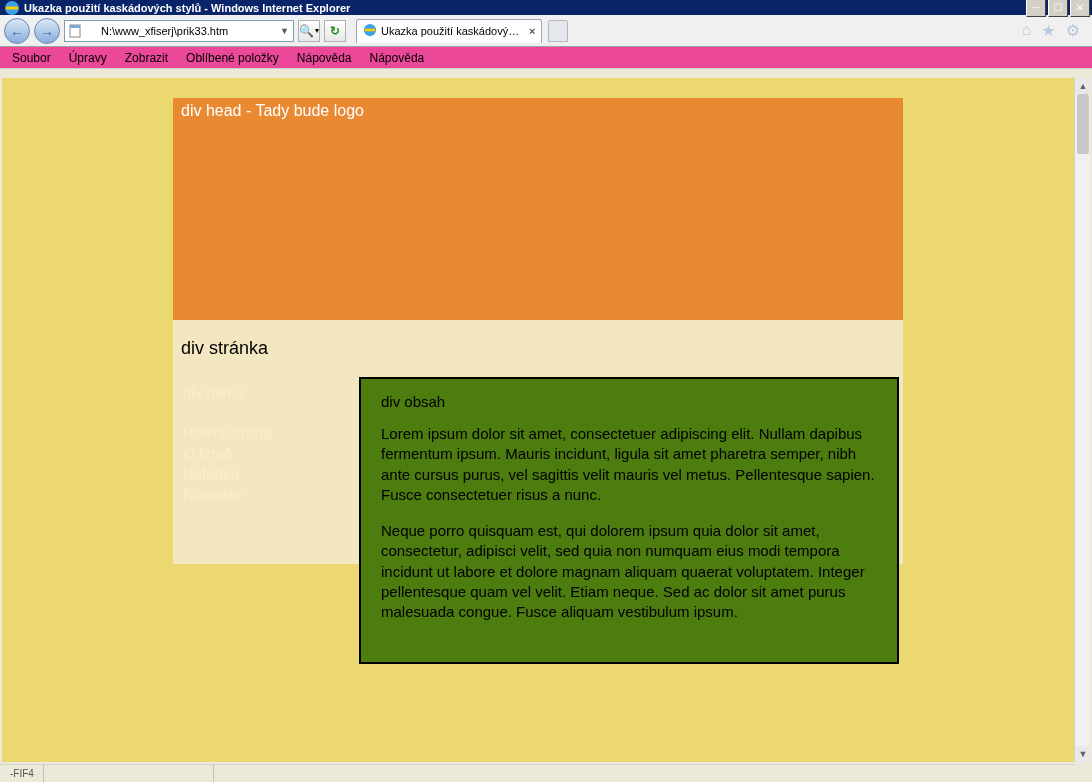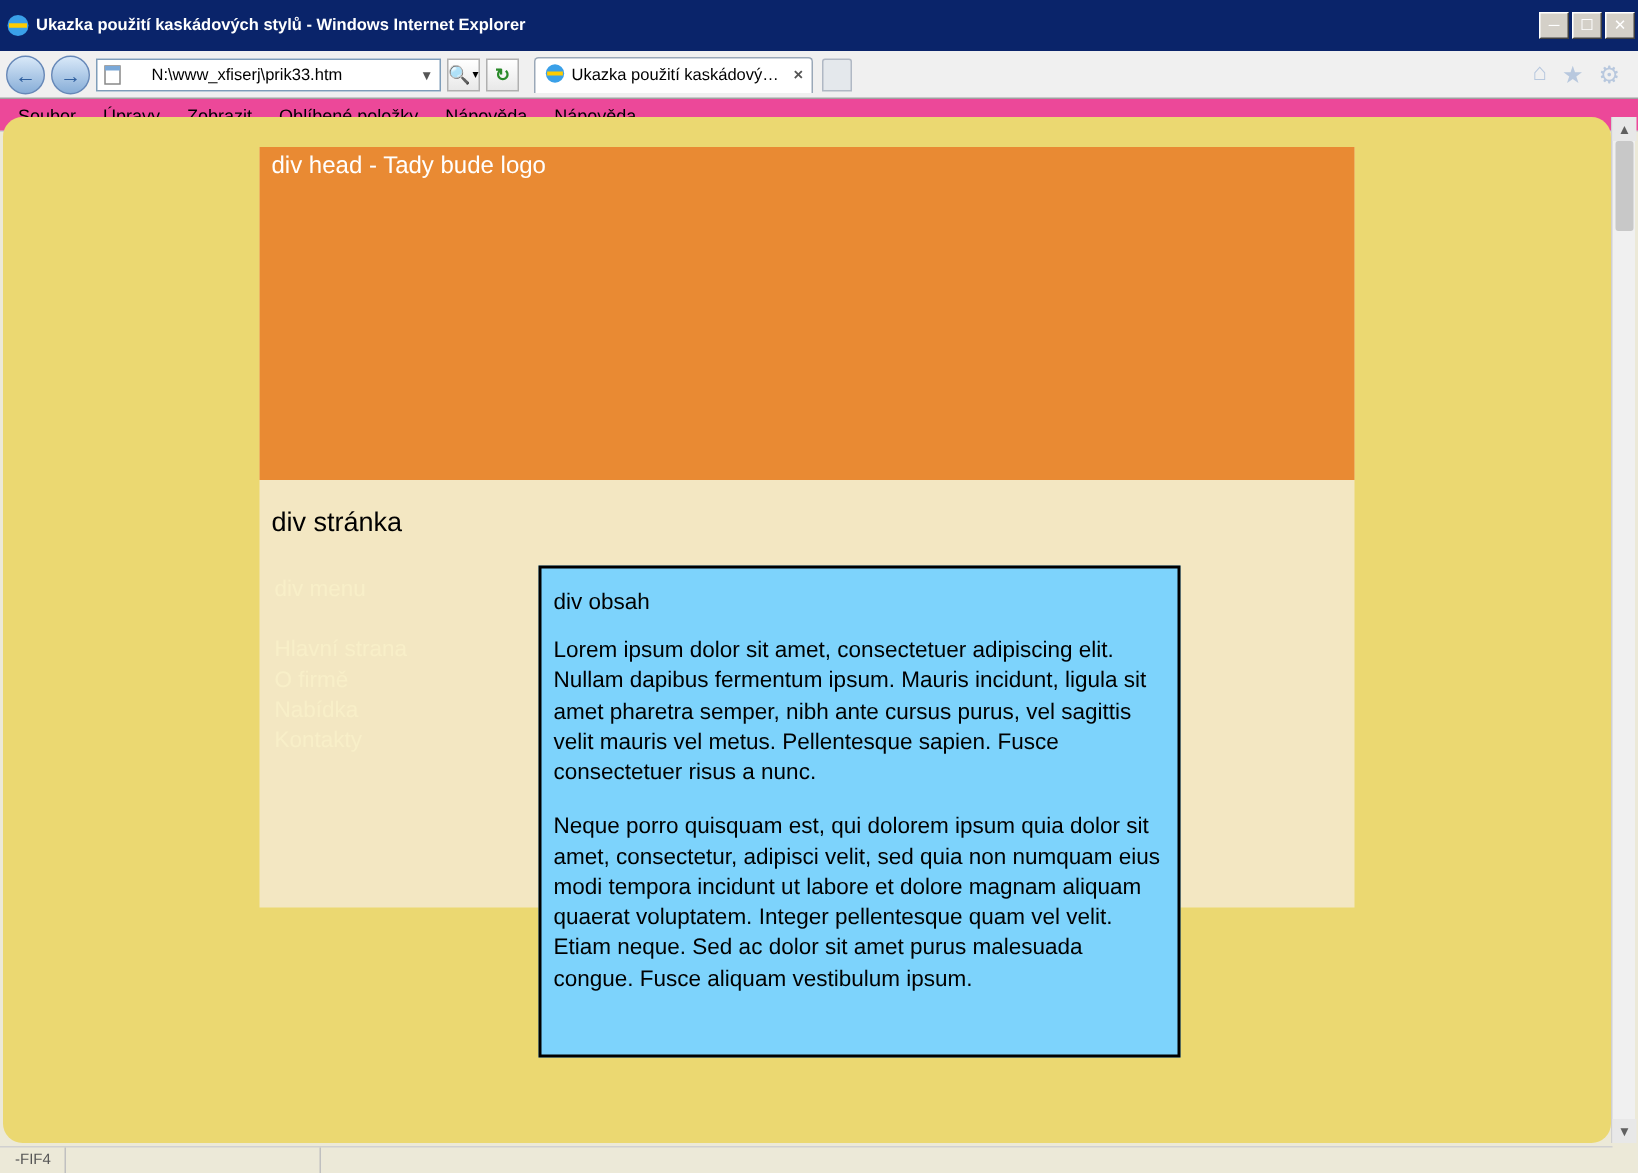--- a/index.html
+++ b/index.html
@@ -10,21 +10,21 @@
       width: 1092px;
       height: 782px;
       overflow: hidden;
       position: relative;
     }
 
     
     .titlebar {
       background: linear-gradient(to bottom, #0a246a, #0a246a);
       color: white;
-      height: 34px;
+      height: 15px;
       display: flex;
       align-items: center;
       justify-content: space-between;
       padding: 0 2px;
     }
     .titlebar-left { display: flex; align-items: center; gap: 4px; padding-left: 2px; }
     .ie-icon-small {
       width: 16px; height: 16px;
       display: inline-flex; align-items: center; justify-content: center;
     }
@@ -143,21 +143,20 @@
 
     
     .viewport {
       position: absolute;
       top: 78px;
       left: 2px;
       right: 18px;
       bottom: 20px;
       background: #ebd871;
       overflow: hidden;
-      border-radius: 13px;
     }
     .scrollbar-v {
       position: absolute;
       top: 78px;
       right: 2px;
       bottom: 20px;
       width: 16px;
       background: #f0f0f0;
       border-left: 1px solid #d0d0d0;
     }
@@ -215,23 +214,23 @@
       line-height: 1.35;
     }
     .div-menu .menu-label { margin-bottom: 20px; }
     .div-menu a {
       display: block;
       color: #f8efc8;
       text-decoration: none;
     }
     .div-obsah {
       border: 2px solid #000;
-      background: #7dd3fc;
-      padding: 14px 8px 24px;
-      width: 428px;
+      background: #4d7c0f;
+      padding: 14px 20px 24px;
+      width: 540px;
       position: relative;
       margin-left: -4px;
       margin-bottom: -100px;
     }
     .div-obsah-label { font-size: 15px; margin-bottom: 14px; }
     .div-obsah h1 {
       font-size: 32px;
       font-weight: bold;
       margin-bottom: 16px;
       font-family: Verdana, sans-serif;

